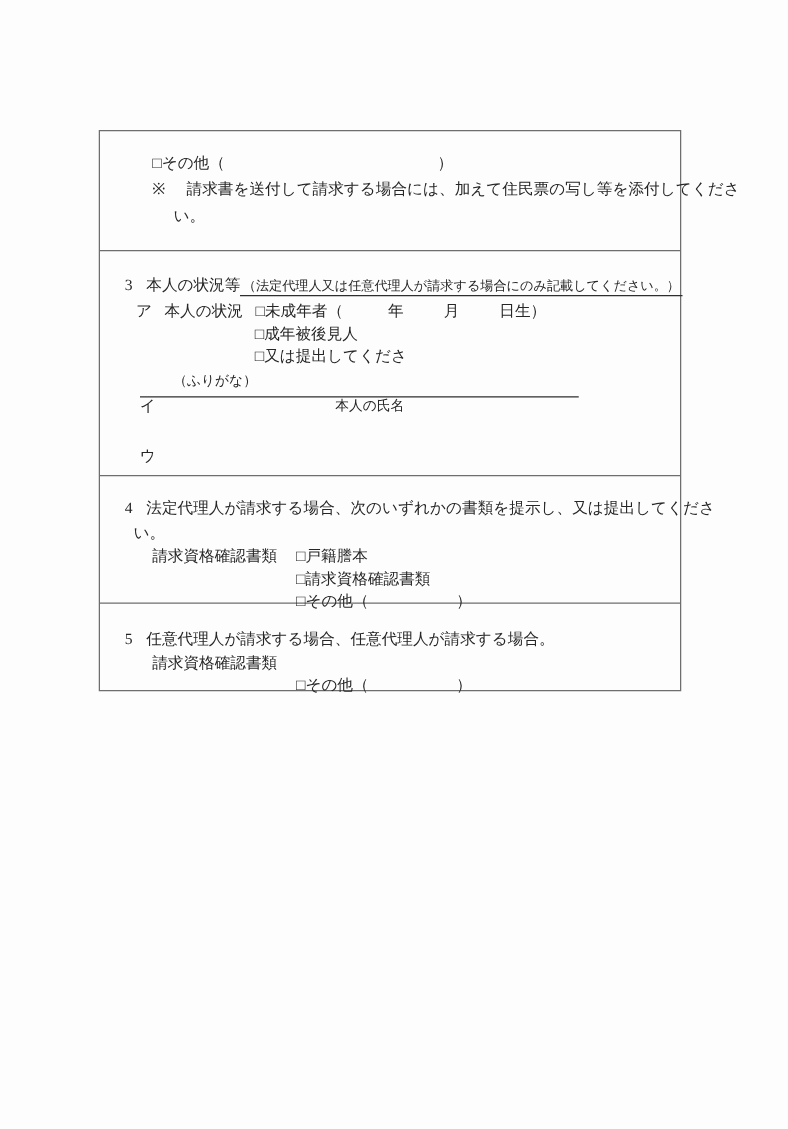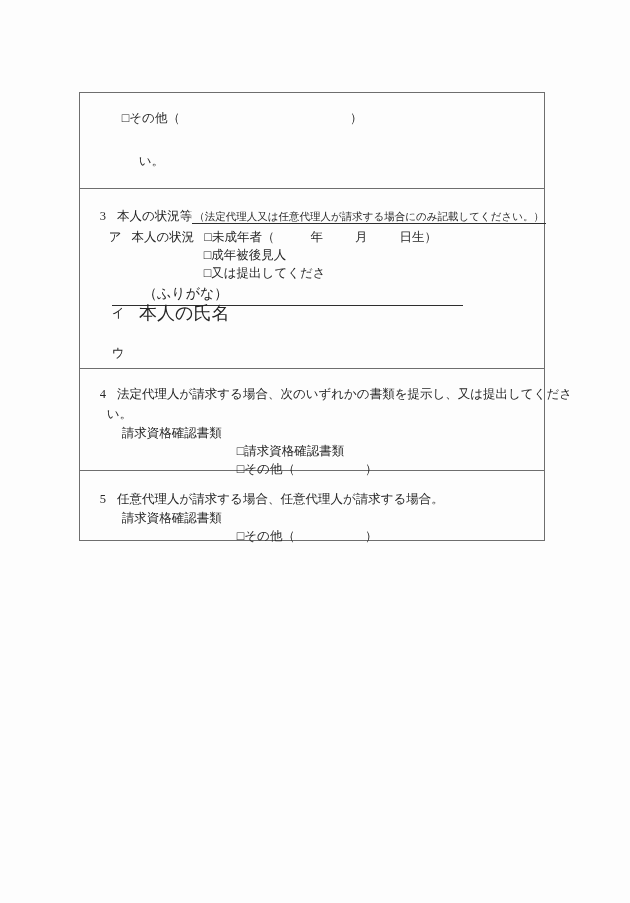--- a/index.html
+++ b/index.html
@@ -4,49 +4,52 @@
 <style>
   html,body{margin:0;padding:0;}
   body{
     width:630px;height:903px;
     background:#fdfdfd;
     font-family:"Liberation Serif","DejaVu Serif",serif;
     color:#262626;
   }
   .page{position:relative;width:630px;height:903px;overflow:hidden;}
   .form-table{
-    position:absolute;left:79px;top:92px;width:464px;height:447px;
+    position:absolute;left:79px;top:104px;width:464px;height:447px;
     border:1px solid #6e6e6e;background:transparent;
   }
   .sep{position:absolute;left:0;width:100%;height:1px;background:#6e6e6e;}
   .line{position:absolute;white-space:pre;font-size:12.5px;line-height:15px;}
   .num{display:inline-block;}
   .sp{display:inline-block;height:1px;}
   .w10{width:10px}.w11{width:11px}.w17{width:17px}
   .w32{width:32px}.w36{width:36px}.w70{width:70px}.w170{width:170px}
   .note-u{font-size:10.5px;border-bottom:1px solid #2e2e2e;padding:0 2px 1px 2px;margin-top:40px;}
-  .tiny{font-size:14px;}
+  .tiny{font-size:11px;}
   .fill{
     position:absolute;display:inline-block;
     border-bottom:1px solid #2e2e2e;height:14px;white-space:pre;
-    font-size:18px;line-height:15px;
+    font-size:11px;line-height:15px;text-align:center;
   }
 </style>
 </head>
 <body>
 
 <div class="page">
   <div class="form-table">
 
     <div class="sep" style="top:95px"></div>
     <div class="sep" style="top:275px"></div>
     <div class="sep" style="top:377px"></div>
 
     <div class="line" style="left:23px;top:3px">
       <span>□</span><span>その他（</span><span class="sp w170"></span><span>）</span>
+    </div>
+    <div class="line" style="left:23px;top:24px">
+      <span>※</span><span class="sp w17"></span><span>請求書を送付して請求する場合には、加えて住民票の写し等を添付してくださ</span>
     </div>
     <div class="line" style="left:40px;top:46px">
       <span>い。</span>
     </div>
 
     <div class="line" style="left:1px;top:101px">
       <span class="num">3</span><span class="sp w11"></span><span>本人の状況等</span><span class="note-u">（法定代理人又は任意代理人が請求する場合にのみ記載してください。）</span>
     </div>
 
     <div class="line" style="left:10px;top:122px">
@@ -79,20 +82,23 @@
     <div class="line" style="left:1px;top:279px">
       <span class="num">4</span><span class="sp w11"></span><span>法定代理人が請求する場合、次のいずれかの書類を提示し、又は提出してくださ</span>
     </div>
     <div class="line" style="left:8px;top:299px">
       <span>い。</span>
     </div>
 
     <div class="line" style="left:23px;top:318px">
       <span>請求資格確認書類</span>
     </div>
+    <div class="line" style="left:138px;top:318px">
+      <span>□</span><span>戸籍謄本</span>
+    </div>
     <div class="line" style="left:138px;top:336px">
       <span>□</span><span>請求資格確認書類</span>
     </div>
     <div class="line" style="left:138px;top:354px">
       <span>□</span><span>その他（</span><span class="sp w70"></span><span>）</span>
     </div>
 
     <div class="line" style="left:1px;top:384px">
       <span class="num">5</span><span class="sp w11"></span><span>任意代理人が請求する場合、任意代理人が請求する場合。</span>
     </div>

